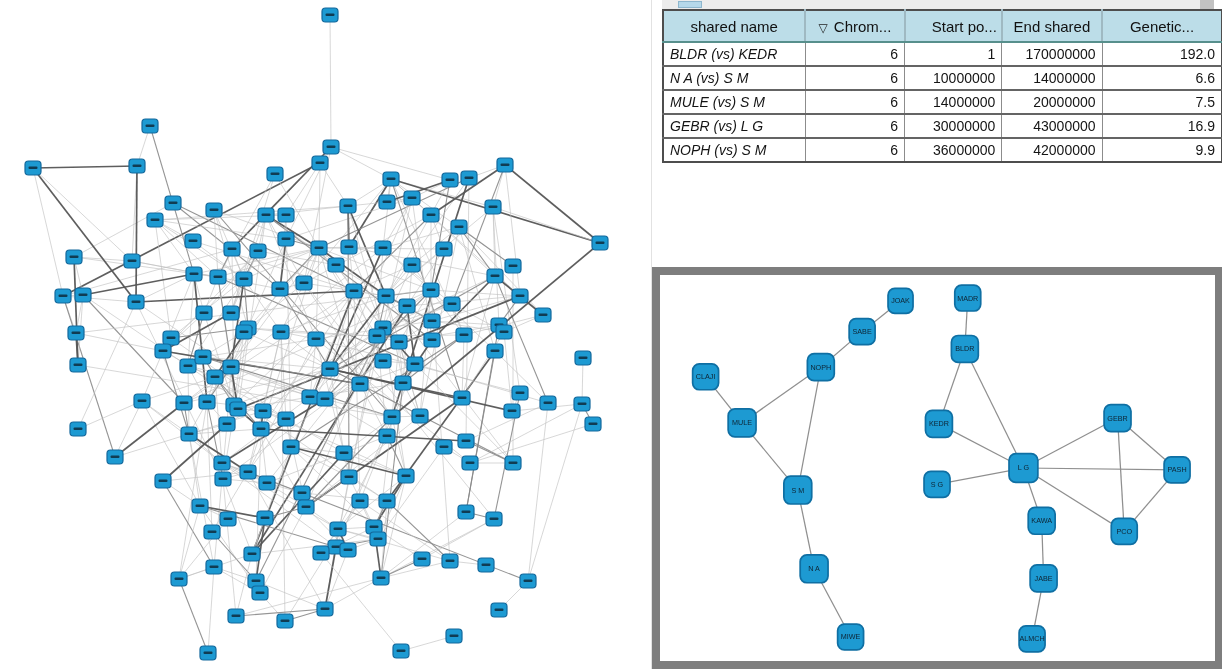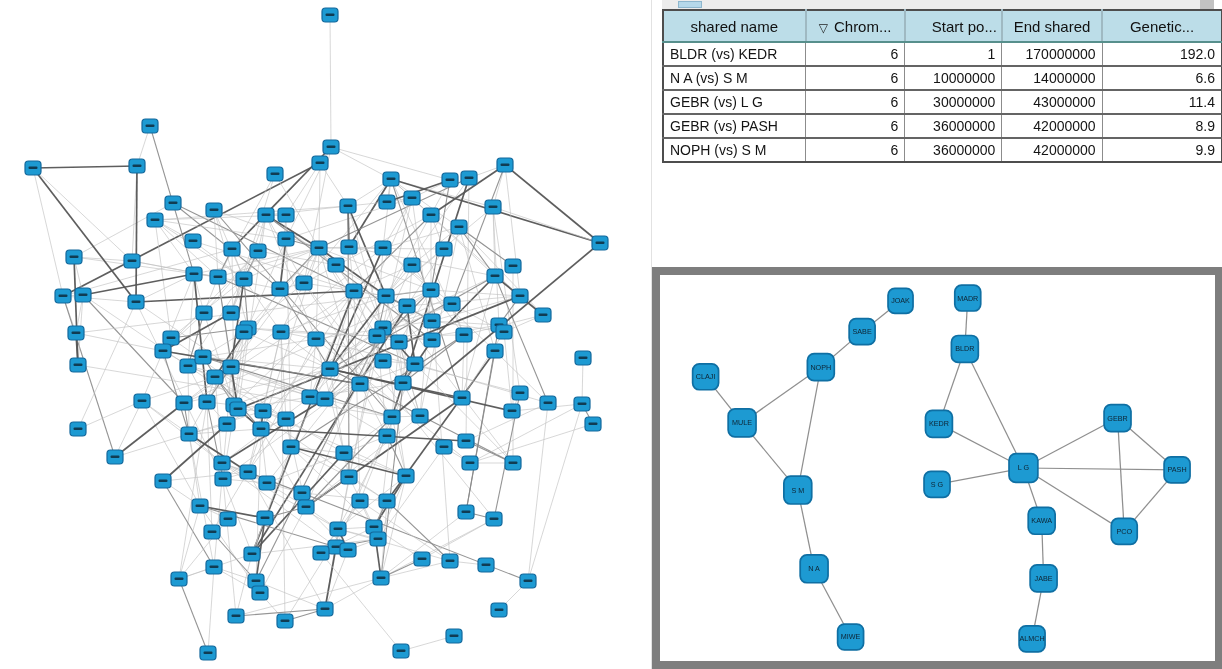--- a/index.html
+++ b/index.html
@@ -19,21 +19,21 @@
     border:2px solid #4d4d4d;background:#ffffff;}
   table.edge-table th{background:#bcdde8;color:#111;font-size:15px;font-weight:normal;height:30px;
     border-right:2px solid #9fb9c2;border-bottom:2px solid #578f8c;padding:0 4px;text-align:center;
     overflow:hidden;white-space:nowrap;}
   table.edge-table th:last-child{border-right:none;}
   table.edge-table td{font-size:14px;color:#141414;height:22px;padding:0 6px;
     border-right:1px solid #8c8c8c;border-bottom:2px solid #646464;
     overflow:hidden;white-space:nowrap;}
   table.edge-table td:last-child{border-right:none;}
   table.edge-table tr:last-child td{border-bottom:none;}
-  td.c-name{text-align:left;padding-left:5px;}
+  td.c-name{text-align:left;padding-left:5px;font-style:italic;}
   td.c-num{text-align:right;}
   td.c-chrom{text-align:right;padding-right:24px;}
   .filter-glyph{font-size:12px;margin-right:6px;color:#222;}
   
   .graph-panel{position:absolute;left:0;top:267px;width:571px;height:402px;background:#7e7e7e;}
   .graph-inner{position:absolute;left:8px;top:8px;width:555px;height:386px;background:#ffffff;text-align:center;}
   .graph-inner svg{display:block;width:555px;height:386px;}
 </style>
 </head>
 <body>
@@ -1202,32 +1202,32 @@
               <td class="c-num">192.0</td>
             </tr>
             <tr>
               <td class="c-name">N A (vs) S M</td>
               <td class="c-chrom">6</td>
               <td class="c-num">10000000</td>
               <td class="c-num">14000000</td>
               <td class="c-num">6.6</td>
             </tr>
             <tr>
+              <td class="c-name">MULE (vs) S M</td>
+              <td class="c-chrom">6</td>
+              <td class="c-num">14000000</td>
+              <td class="c-num">20000000</td>
+              <td class="c-num">7.5</td>
+            </tr>
+            <tr>
               <td class="c-name">GEBR (vs) L G</td>
               <td class="c-chrom">6</td>
               <td class="c-num">30000000</td>
               <td class="c-num">43000000</td>
-              <td class="c-num">11.4</td>
-            </tr>
-            <tr>
-              <td class="c-name">GEBR (vs) PASH</td>
-              <td class="c-chrom">6</td>
-              <td class="c-num">36000000</td>
-              <td class="c-num">42000000</td>
-              <td class="c-num">8.9</td>
+              <td class="c-num">16.9</td>
             </tr>
             <tr>
               <td class="c-name">NOPH (vs) S M</td>
               <td class="c-chrom">6</td>
               <td class="c-num">36000000</td>
               <td class="c-num">42000000</td>
               <td class="c-num">9.9</td>
             </tr>
           </tbody>
       </table>

